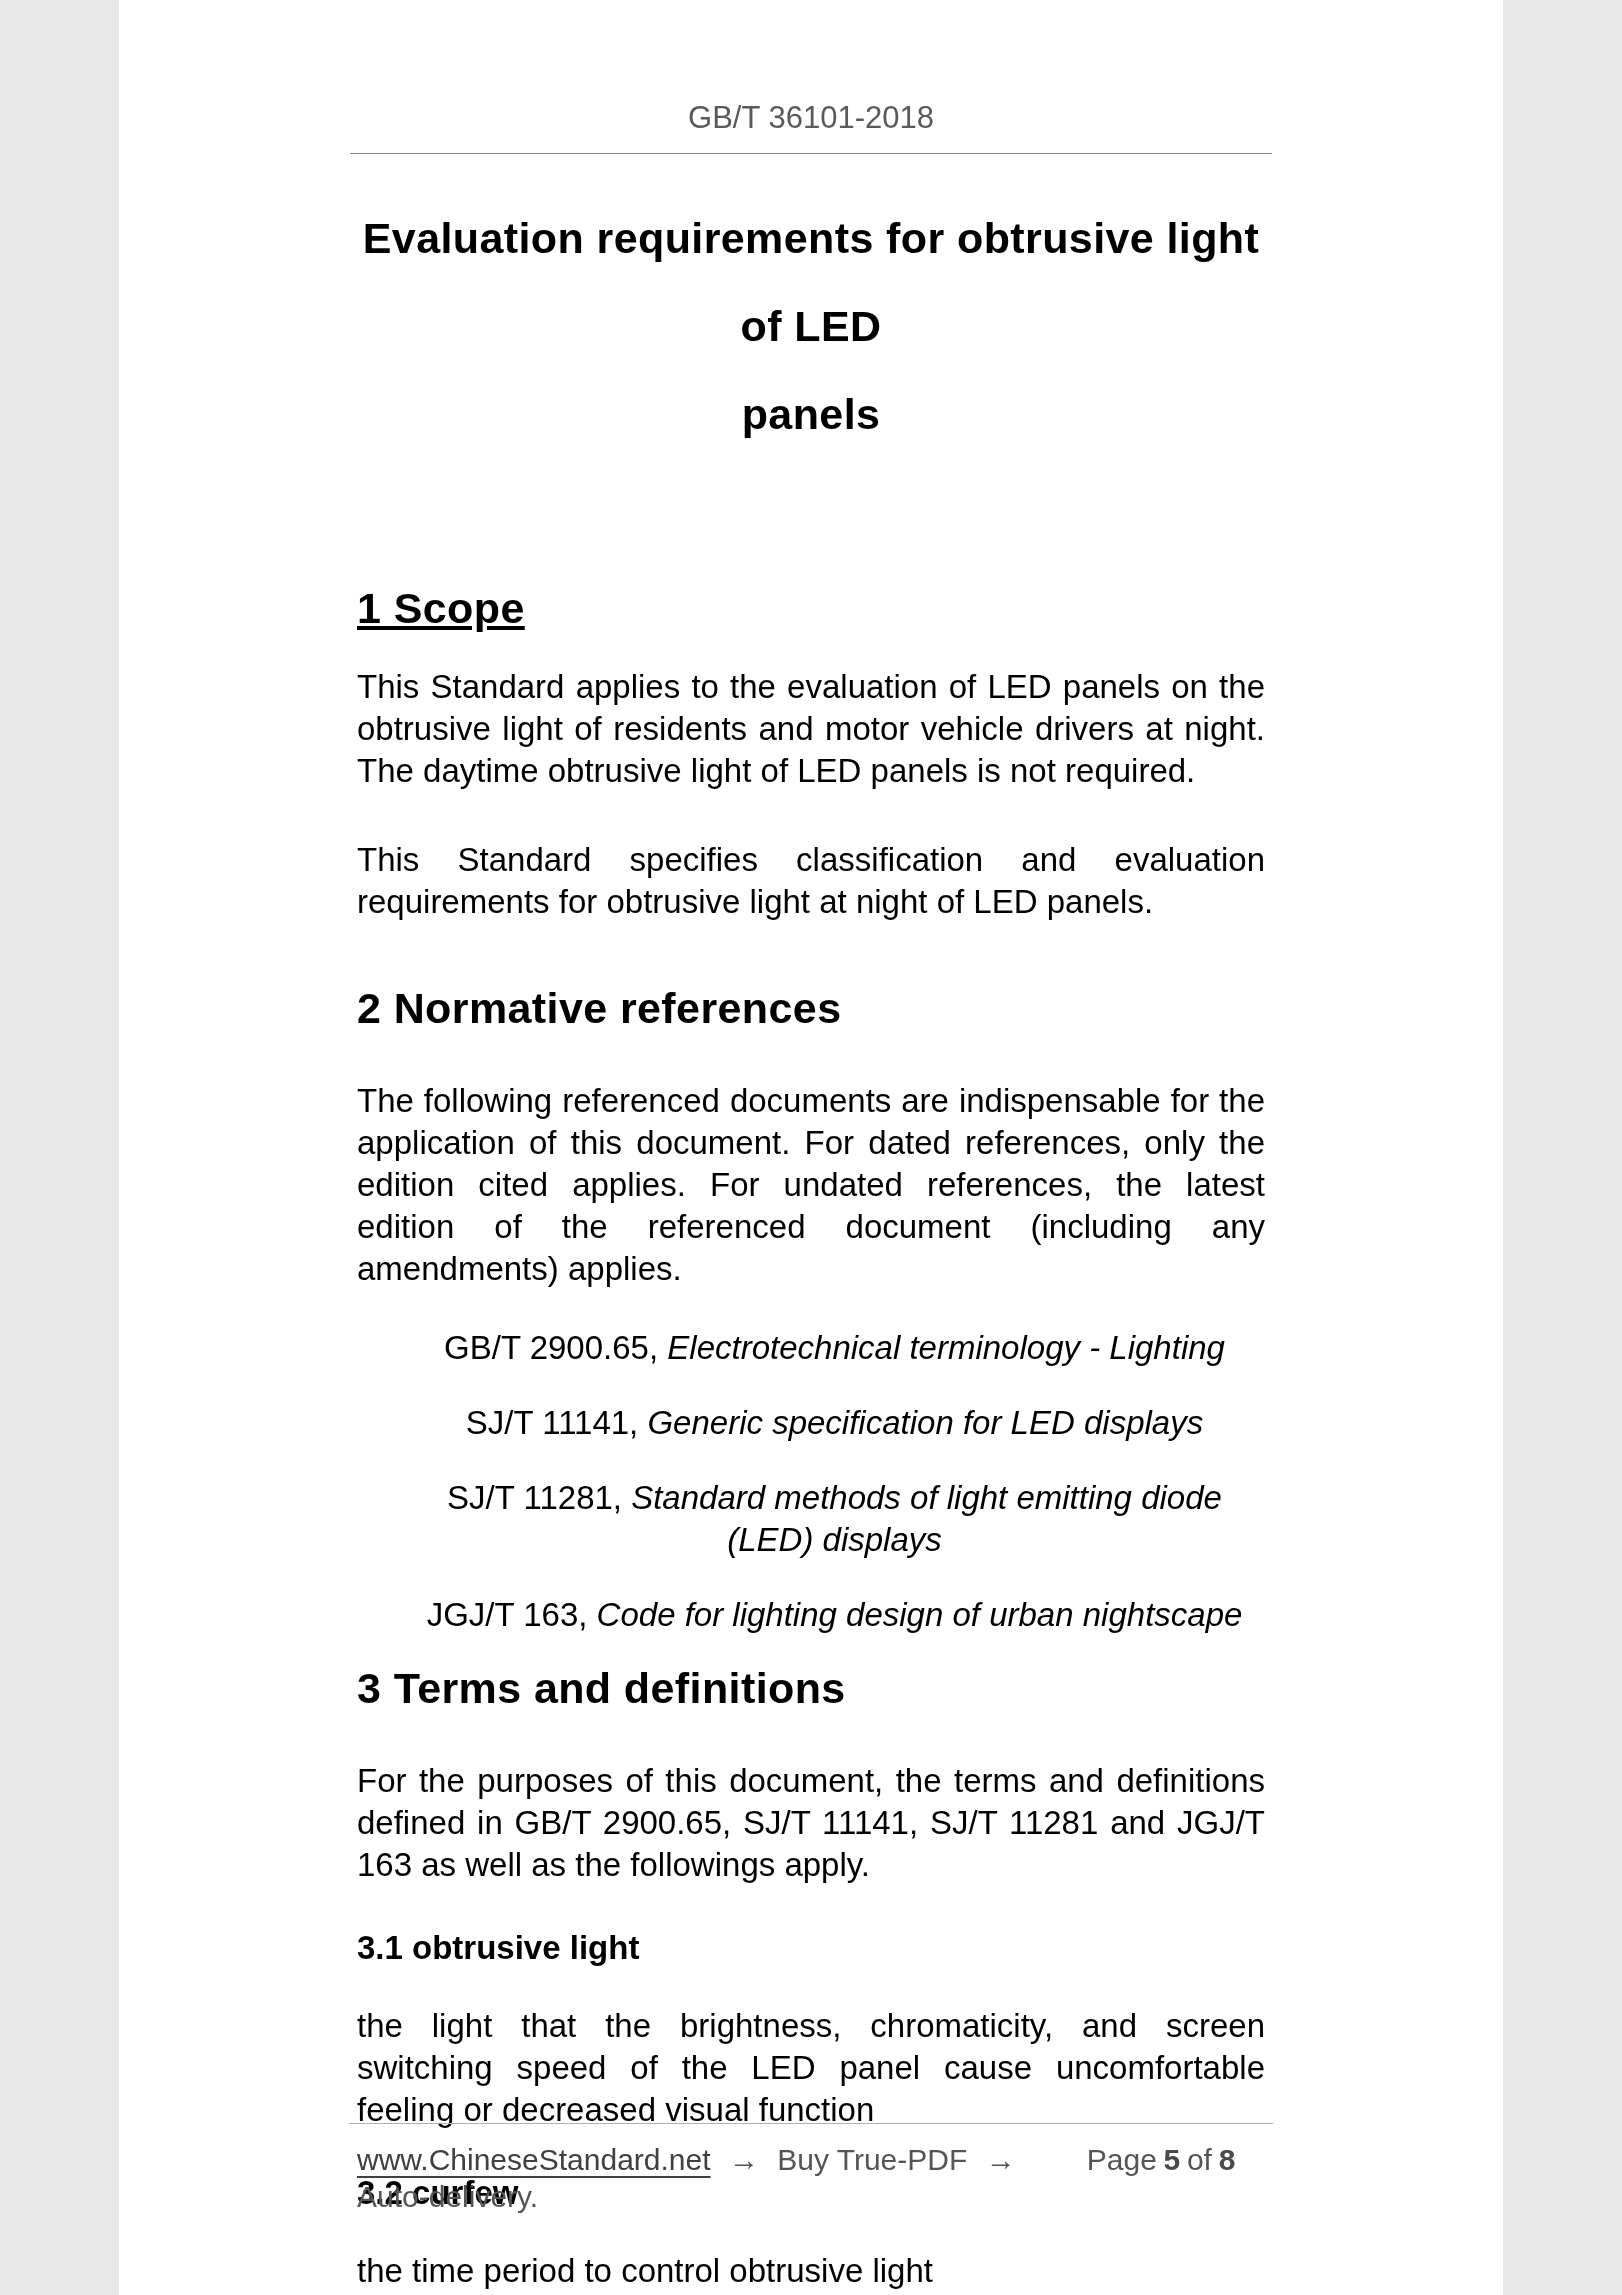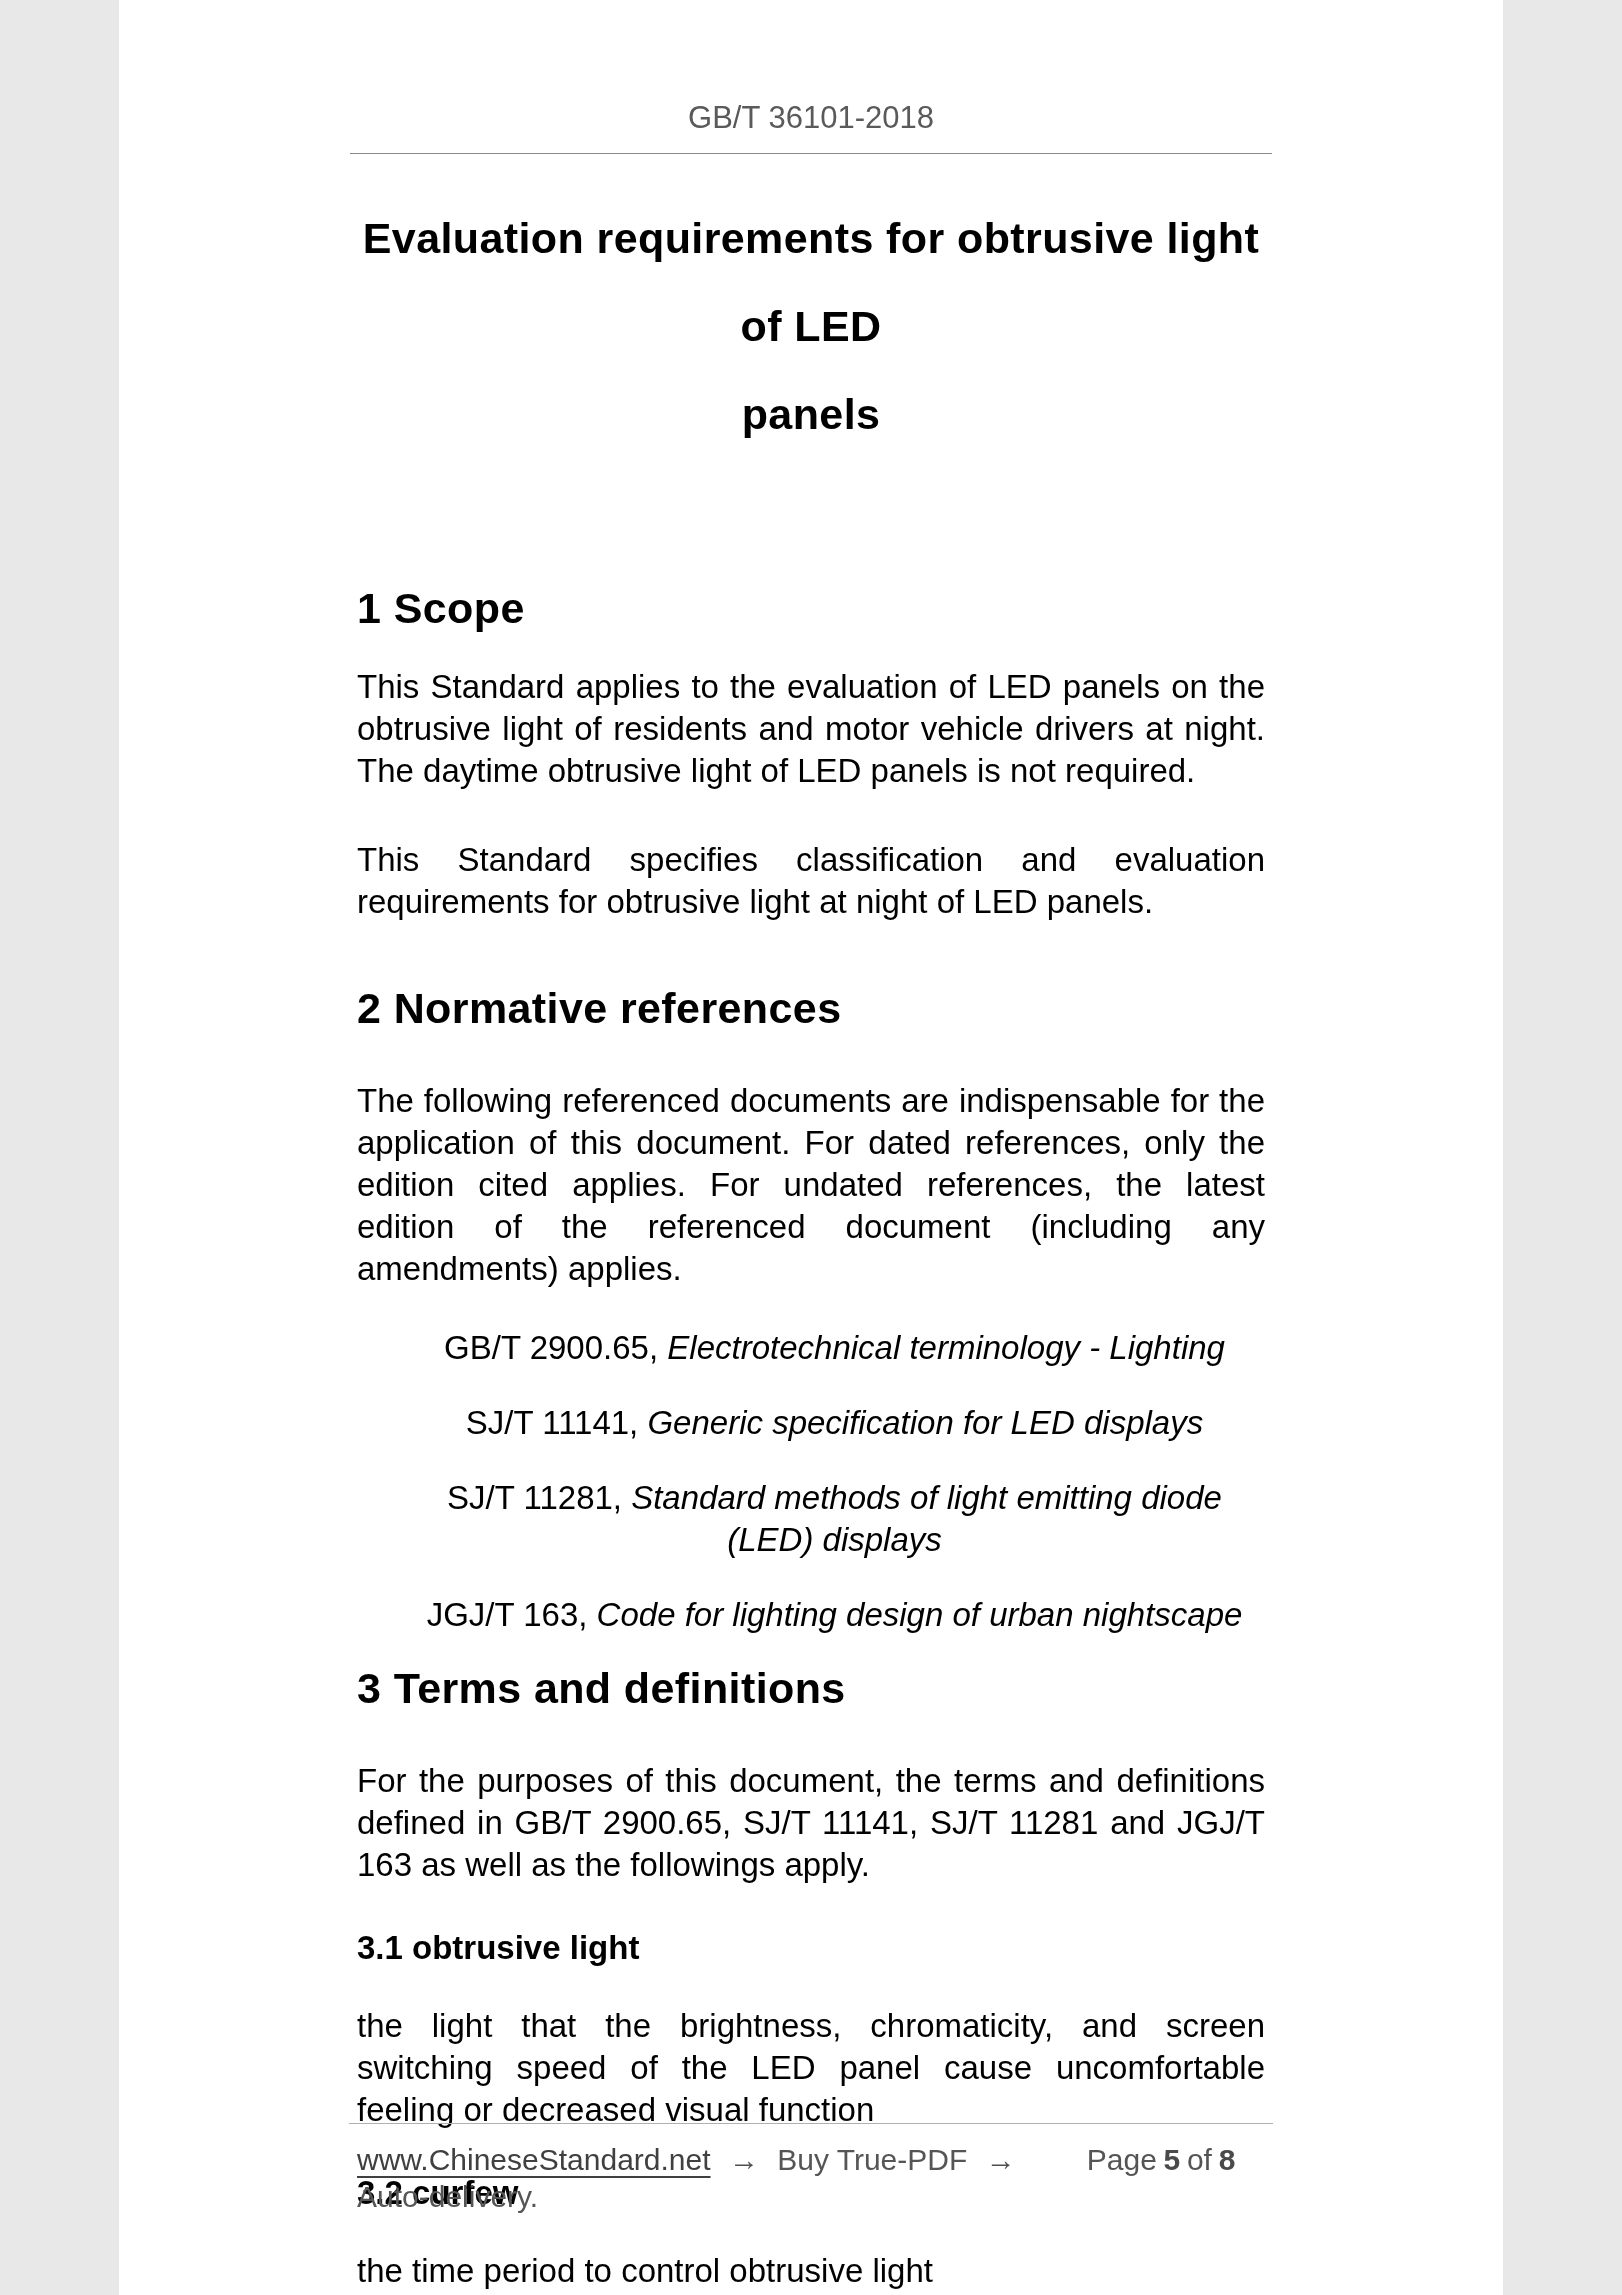--- a/index.html
+++ b/index.html
@@ -37,21 +37,21 @@
     letter-spacing: 0.4px;
   }
   h1.doc-title .title-line { display: block; }
   h2.section-heading {
     font-size: 43px;
     line-height: 50px;
     font-weight: bold;
     margin: 60px 0 0;
     letter-spacing: 0.4px;
   }
-  h2.mt-after-title { margin-top: 125px; }
+  h2.mt-after-title { margin-top: 125px; text-decoration: underline; }
   h2.mt-terms { margin-top: 27px; }
   h3.term-heading {
     font-size: 33px;
     line-height: 40px;
     font-weight: bold;
     margin: 42px 0 0;
   }
   p.body-para {
     font-size: 33px;
     line-height: 42px;

